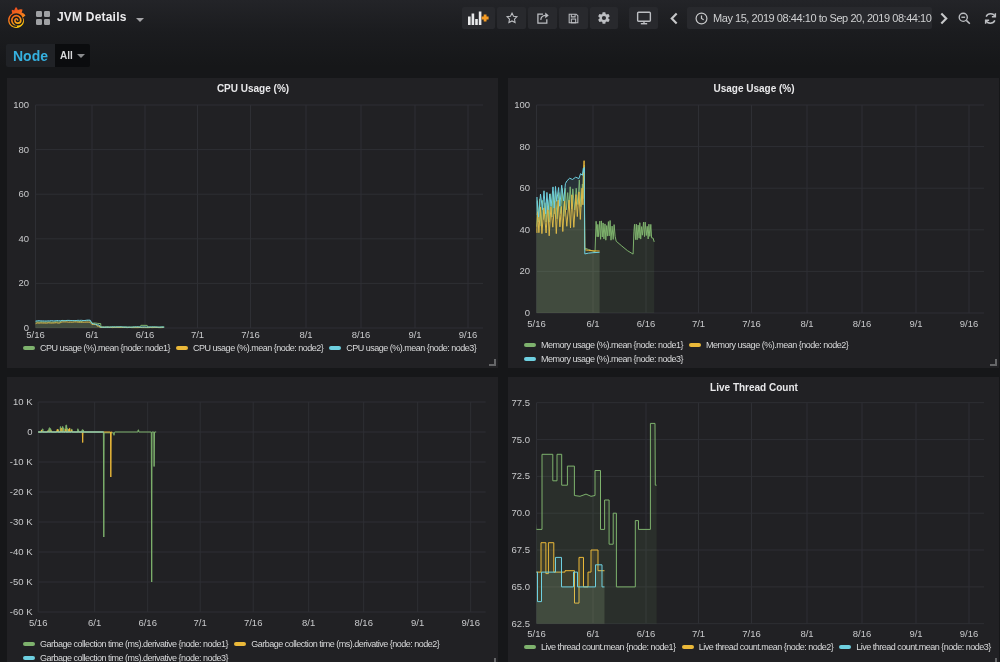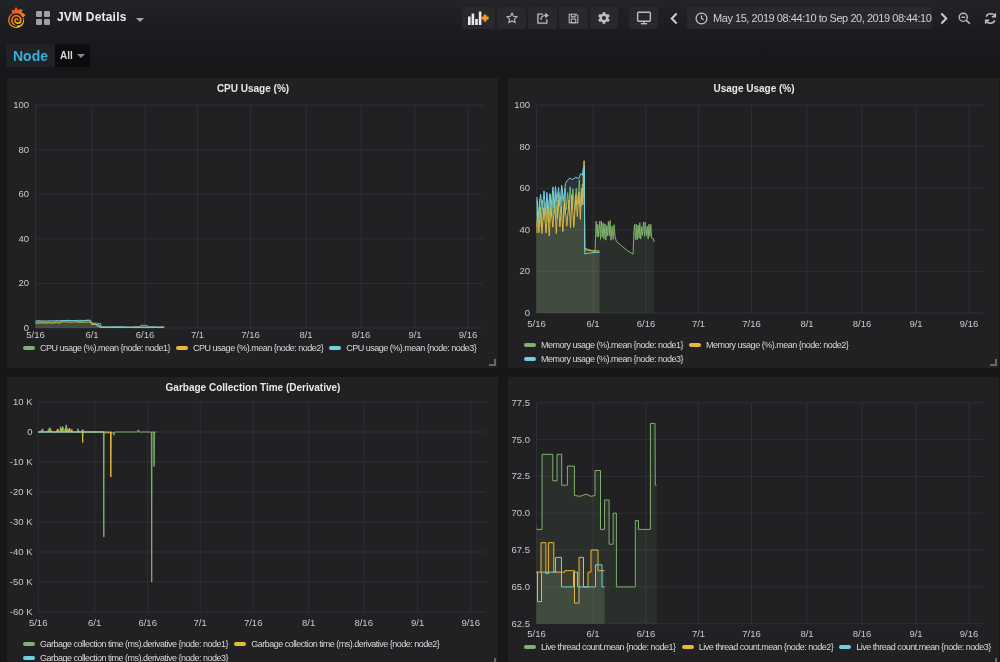--- a/index.html
+++ b/index.html
@@ -231,21 +231,20 @@
         <div class="litem"><span class="lsw" style="background:#7EB26D"></span>Memory usage (%).mean {node: node1}</div>
         <div class="litem"><span class="lsw" style="background:#EAB839"></span>Memory usage (%).mean {node: node2}</div>
       </div>
       <div class="lrow">
         <div class="litem"><span class="lsw" style="background:#6ED0E0"></span>Memory usage (%).mean {node: node3}</div>
       </div>
     </div>
     <div class="rz"></div>
   </div>
 <div class="panel" style="left:7px;top:377px">
-    <div class="ptitle">Garbage Collection Time (Derivative)</div>
     <svg width="491" height="290" viewBox="0 0 491 290">
       <clipPath id="clipgc">
         <rect x="31.2" y="24.0" width="447.5" height="212.0"></rect>
       </clipPath>
       <line x1="31.2" y1="25.0" x2="31.2" y2="235.0" stroke="#2e2f34" stroke-width="1"></line>
       <line x1="87.7" y1="25.0" x2="87.7" y2="235.0" stroke="#2e2f34" stroke-width="1"></line>
       <line x1="140.7" y1="25.0" x2="140.7" y2="235.0" stroke="#2e2f34" stroke-width="1"></line>
       <line x1="193.2" y1="25.0" x2="193.2" y2="235.0" stroke="#2e2f34" stroke-width="1"></line>
       <line x1="246.2" y1="25.0" x2="246.2" y2="235.0" stroke="#2e2f34" stroke-width="1"></line>
       <line x1="301.7" y1="25.0" x2="301.7" y2="235.0" stroke="#2e2f34" stroke-width="1"></line>
@@ -289,20 +288,21 @@
         <div class="litem"><span class="lsw" style="background:#7EB26D"></span>Garbage collection time (ms).derivative {node: node1}</div>
         <div class="litem"><span class="lsw" style="background:#EAB839"></span>Garbage collection time (ms).derivative {node: node2}</div>
       </div>
       <div class="lrow">
         <div class="litem"><span class="lsw" style="background:#6ED0E0"></span>Garbage collection time (ms).derivative {node: node3}</div>
       </div>
     </div>
     <div class="rz"></div>
   </div>
 <div class="panel" style="left:508px;top:377px">
+    <div class="ptitle">Live Thread Count</div>
     <svg width="491" height="290" viewBox="0 0 491 290">
       <clipPath id="clipth">
         <rect x="28.5" y="24.74999999999997" width="447.5" height="222.95000000000002"></rect>
       </clipPath>
       <line x1="28.5" y1="25.74999999999997" x2="28.5" y2="246.7" stroke="#2e2f34" stroke-width="1"></line>
       <line x1="85" y1="25.74999999999997" x2="85" y2="246.7" stroke="#2e2f34" stroke-width="1"></line>
       <line x1="138" y1="25.74999999999997" x2="138" y2="246.7" stroke="#2e2f34" stroke-width="1"></line>
       <line x1="190.5" y1="25.74999999999997" x2="190.5" y2="246.7" stroke="#2e2f34" stroke-width="1"></line>
       <line x1="243.5" y1="25.74999999999997" x2="243.5" y2="246.7" stroke="#2e2f34" stroke-width="1"></line>
       <line x1="299" y1="25.74999999999997" x2="299" y2="246.7" stroke="#2e2f34" stroke-width="1"></line>

